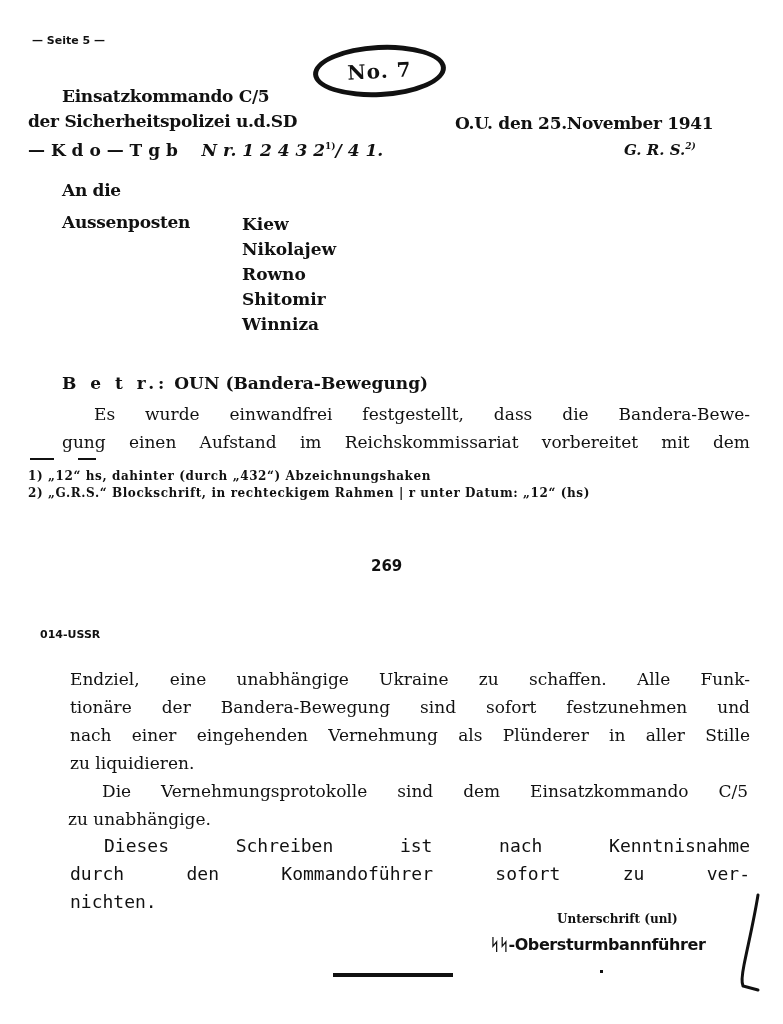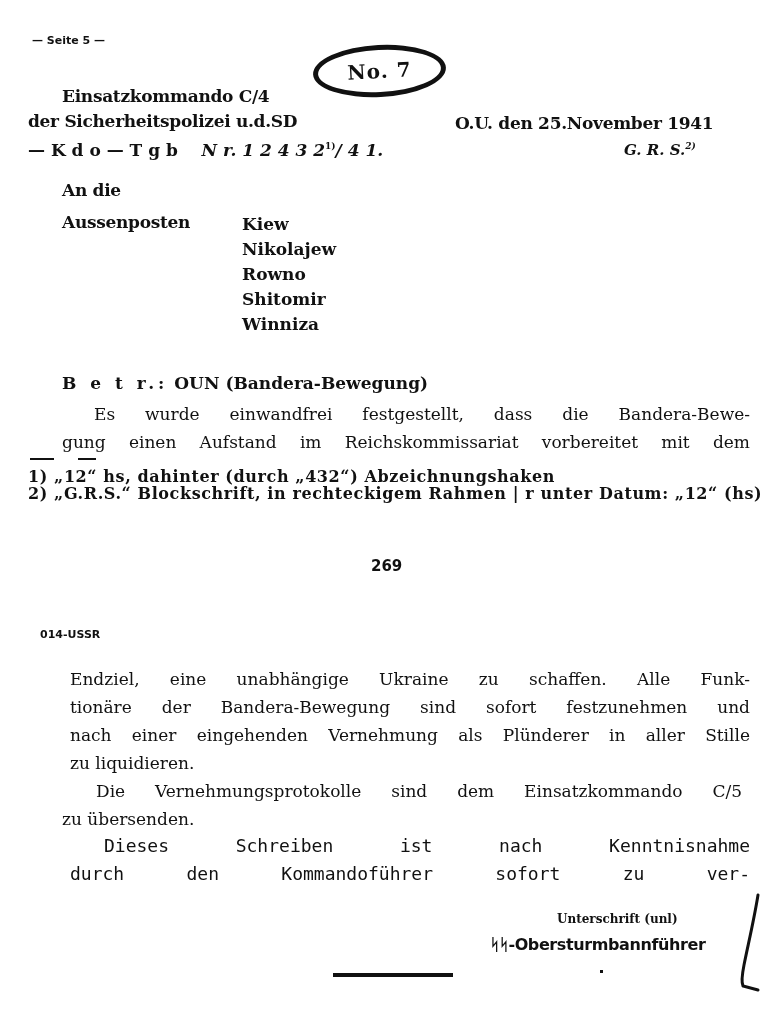--- a/index.html
+++ b/index.html
@@ -26,35 +26,35 @@
     #stamp span { font-size: 20px; font-weight: bold; letter-spacing: 1px; }
 
     .body-block { left: 70px; width: 680px; }
     .para { font-size: 17px; font-weight: normal; line-height: 28px; text-align: justify; text-align-last: left; }
     .para-line { display: block; text-align: justify; text-align-last: justify; white-space: nowrap; }
     .para-line.last { text-align-last: left; }
 
     .dest-list { left: 242px; top: 212px; font-size: 17px; font-weight: bold; line-height: 25px; }
     .dest-list div { white-space: nowrap; }
 
-    .footnotes { left: 28px; top: 468px; font-size: 16px; font-weight: bold; line-height: 17px; font-family: "DejaVu Serif", serif; letter-spacing: 0.6px; }
+    .footnotes { left: 28px; top: 468px; font-size: 12px; font-weight: bold; line-height: 17px; font-family: "DejaVu Serif", serif; letter-spacing: 0.6px; }
 
     .dash { position: absolute; height: 2px; background: #111; }
     .rule { position: absolute; height: 4px; background: #111; left: 333px; top: 973px; width: 120px; }
   </style>
 </head>
 <body>
 
 <div class="abs sans small bold" style="left:32px; top:34px;">— Seite 5 —</div>
 
 <div id="stamp" class="abs">
   <span>No. 7</span>
 </div>
 
-<div class="abs head" style="left:62px; top:86px;">Einsatzkommando C/4</div>
+<div class="abs head" style="left:62px; top:86px;">Einsatzkommando C/5</div>
 <div class="abs head" style="left:28px; top:111px;">der Sicherheitspolizei u.d.SD</div>
 <div class="abs head" style="left:455px; top:113px;text-align:right;">O.U. den 25.November 1941</div>
 
 <div class="abs bold" style="left:28px; top:140px; font-size:17px;">
   <span>— K d o — T g b</span>&nbsp;&nbsp;&nbsp;
   <span class="ital">N r. 1 2 4 3 2</span><sup>1)</sup><span class="ital">/ 4 1.</span>
 </div>
 <div class="abs bold ital" style="left:624px; top:141px; font-size:15px;">
   <span>G. R. S.</span><sup>2)</sup>
 </div>
@@ -97,28 +97,29 @@
 
 <div class="abs bold sans small" style="left:40px; top:628px;">014-USSR</div>
 
 <div class="abs para" style="left:70px; top:665px; width:680px;">
   <span class="para-line">Endziel, eine unabhängige Ukraine zu schaffen. Alle Funk-</span>
   <span class="para-line">tionäre der Bandera-Bewegung sind sofort festzunehmen und</span>
   <span class="para-line">nach einer eingehenden Vernehmung als Plünderer in aller Stille</span>
   <span class="para-line last">zu liquidieren.</span>
 </div>
 
-<div class="abs para" style="left:62px; top:777px; width:680px;">
+<div class="abs para" style="left:68px; top:777px; width:680px;">
   <span class="para-line" style="padding-left:34px;">Die Vernehmungsprotokolle sind dem Einsatzkommando C/5</span>
-  <span class="para-line last">zu übersenden.</span>
+  <span class="para-line last">zu unabhängige.</span>
 </div>
 
 <div class="abs para" style="left:70px; top:832px; width:680px; font-family:'DejaVu Sans Mono', monospace; font-size:18px;">
   <span class="para-line" style="padding-left:34px;">Dieses Schreiben ist nach Kenntnisnahme</span>
   <span class="para-line">durch den Kommandoführer sofort zu ver-</span>
+  <span class="para-line last">nichten.</span>
 </div>
 
 <div class="abs bold" style="left:557px; top:912px; font-size:12px;">Unterschrift (unl)</div>
 <div class="abs bold sans" style="left:490px; top:935px; font-size:16px; letter-spacing:-0.4px;">ᛋᛋ-Obersturmbannführer</div>
 
 <svg class="abs" style="left:730px; top:890px;" width="40" height="105" viewBox="0 0 40 105">
   <path d="M28 5 C 24 30, 18 55, 14 75 C 12 85, 11 92, 13 96 L 28 100" stroke="#111" stroke-width="3" fill="none" stroke-linecap="round"></path>
 </svg>
 <div class="abs" style="left:600px; top:970px; width:3px; height:3px; background:#111;"></div>
 

